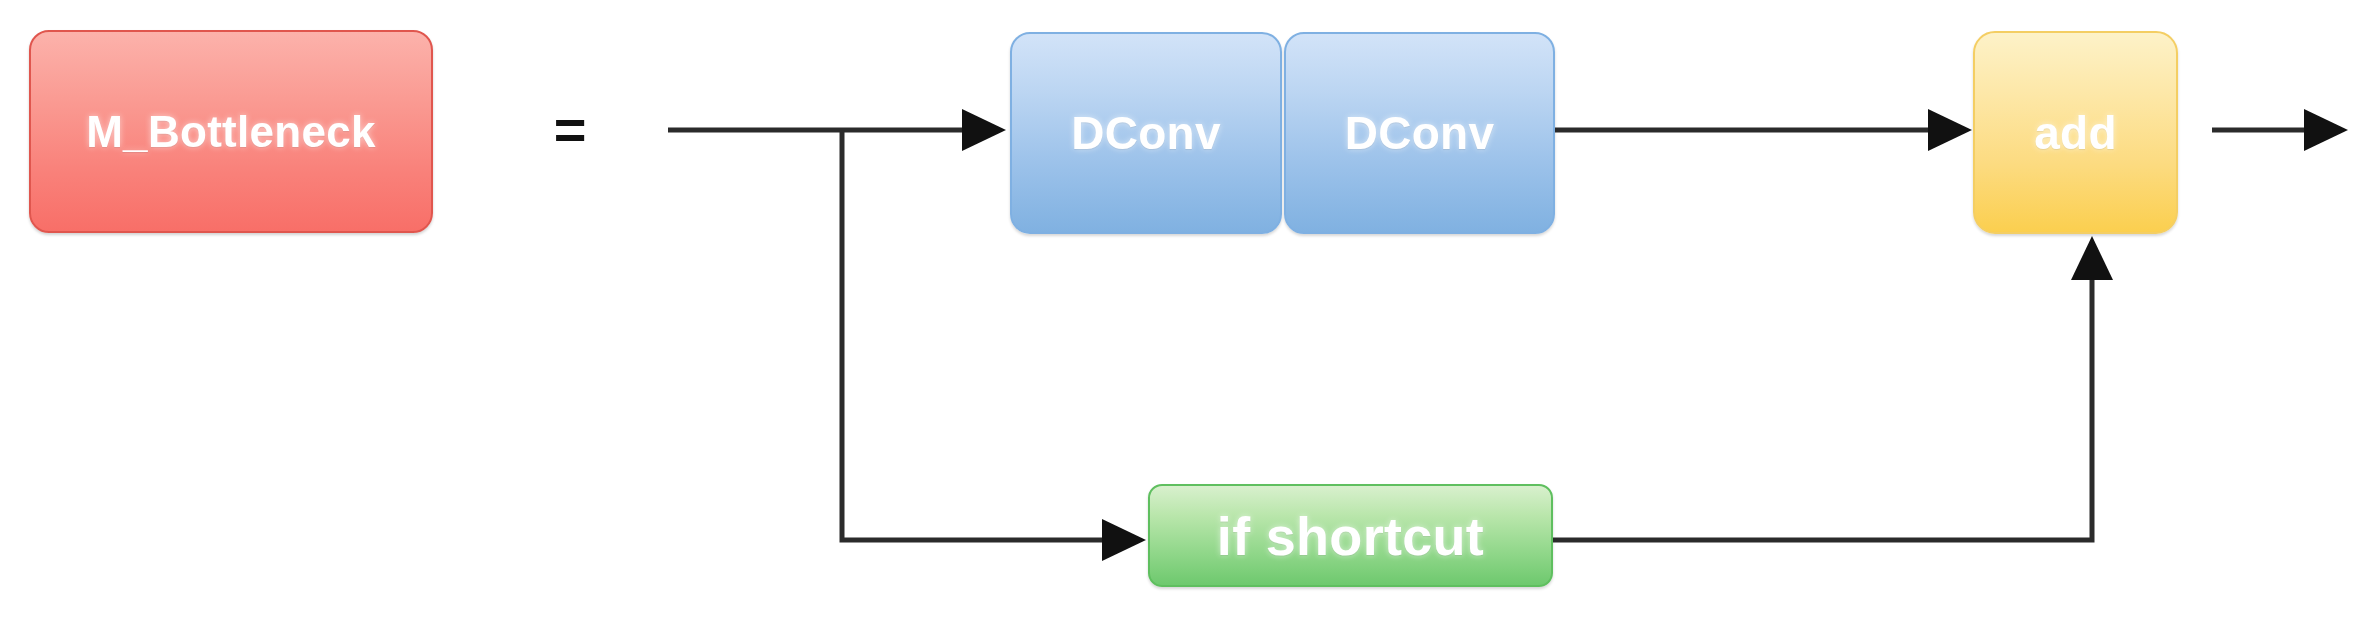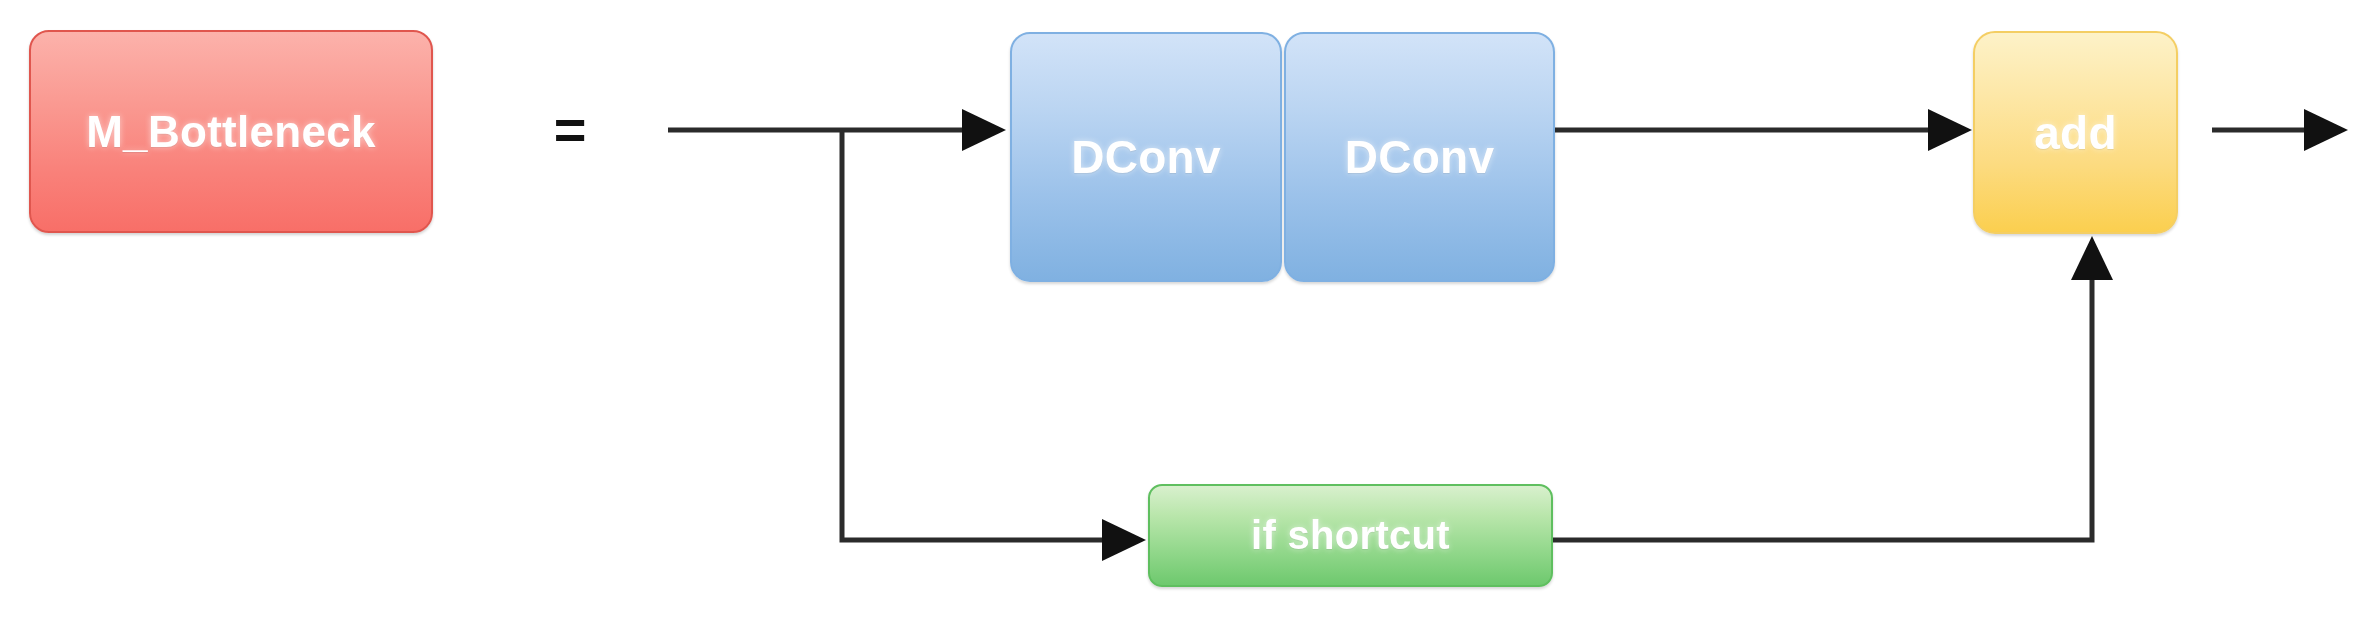--- a/index.html
+++ b/index.html
@@ -41,21 +41,21 @@
     font-size: 44px;
     border: 2px solid #e0564e;
     border-radius: 20px;
     background: linear-gradient(to bottom, #fcb2ab 0%, #fa9a92 35%, #f9817a 70%, #f86f68 100%);
     box-shadow: 0 2px 3px rgba(0,0,0,0.18);
   }
 
   
   .node-blue {
     top: 32px;
-    height: 250px;
+    height: 202px;
     font-size: 46px;
     border: 2px solid #7fb0e2;
     border-radius: 20px;
     background: linear-gradient(to bottom, #d2e3f8 0%, #bbd5f2 30%, #9cc2ea 65%, #80b1e1 100%);
     box-shadow: 0 2px 3px rgba(0,0,0,0.16);
   }
   .node-blue-1 { left: 1010px; width: 272px; }
   .node-blue-2 { left: 1284px; width: 271px; }
 
   
@@ -70,21 +70,21 @@
     background: linear-gradient(to bottom, #fdf2c8 0%, #fde7a6 32%, #fcdb80 66%, #fbcf4f 100%);
     box-shadow: 0 2px 3px rgba(0,0,0,0.16);
   }
 
   
   .node-green {
     left: 1148px;
     top: 484px;
     width: 405px;
     height: 103px;
-    font-size: 40px;
+    font-size: 54px;
     border: 2px solid #5fbf5f;
     border-radius: 14px;
     background: linear-gradient(to bottom, #d8f0cd 0%, #b9e6ab 30%, #93d88c 65%, #6ec96e 100%);
     box-shadow: 0 2px 3px rgba(0,0,0,0.16);
   }
 
   
   .eq-sign {
     position: absolute;
     left: 540px;

